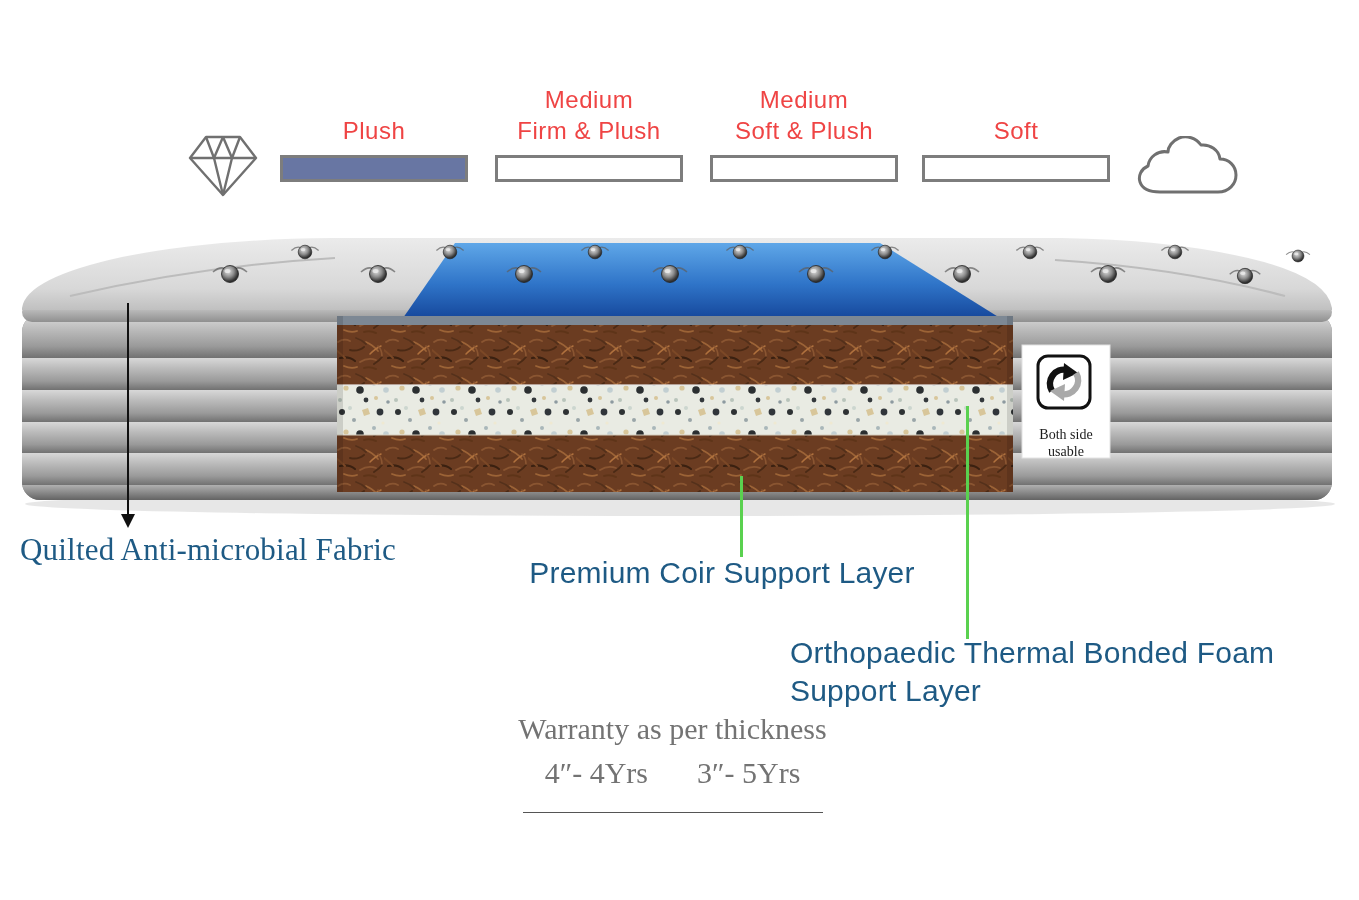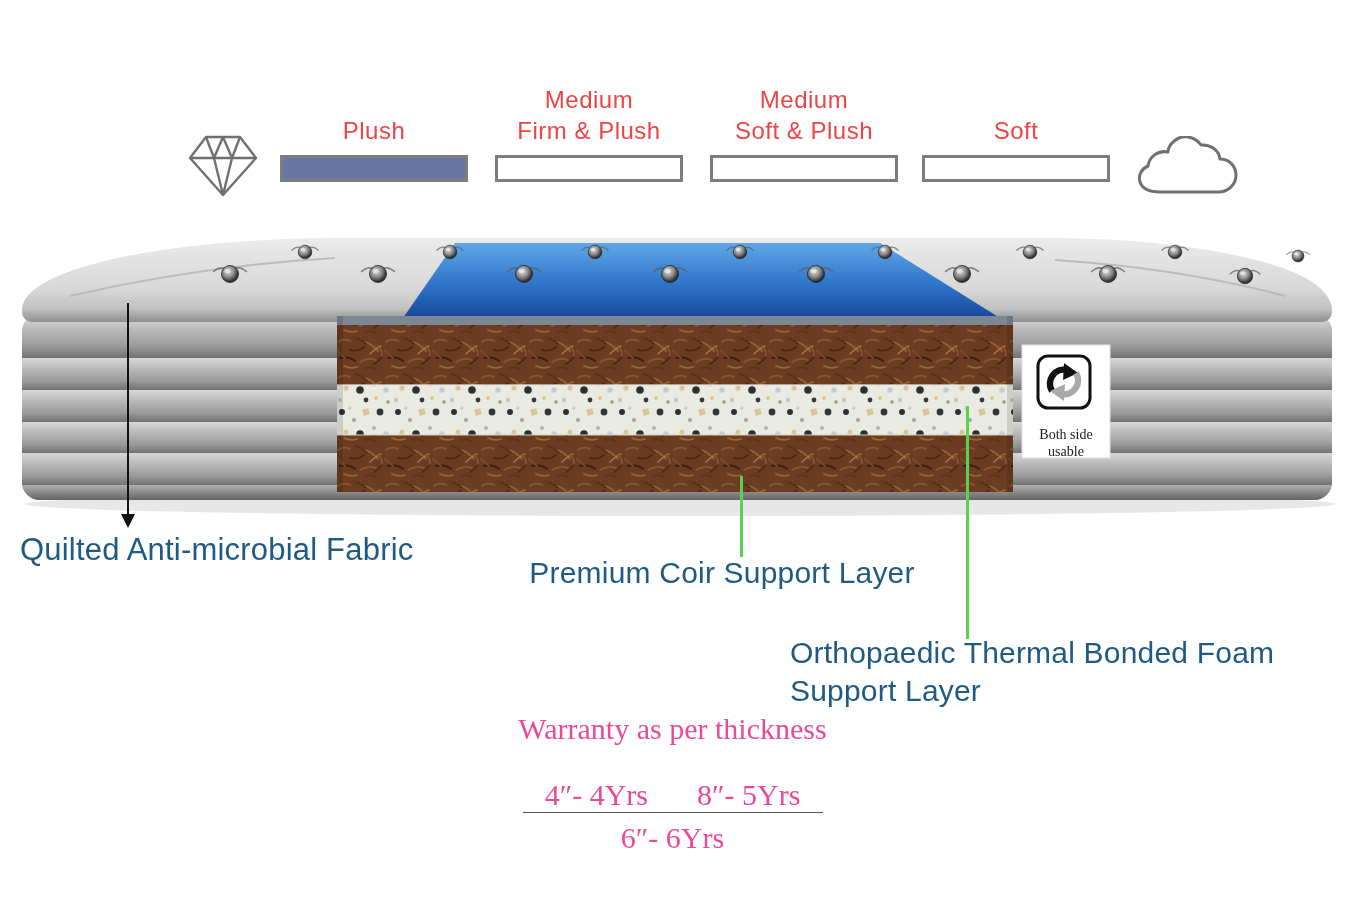--- a/index.html
+++ b/index.html
@@ -21,30 +21,30 @@
   .arrow-line{left:127px;top:303px;width:2px;height:212px;background:#111;}
   .arrow-head{
     position:absolute;left:121px;top:514px;width:0;height:0;
     border-left:7px solid transparent;border-right:7px solid transparent;border-top:14px solid #111;
   }
   .green-line{background:#5ad14f;width:3px;}
   .green-1{left:740px;top:476px;height:81px;}
   .green-2{left:966px;top:406px;height:233px;}
   
   .blue-label{position:absolute;color:#1e5a84;font-size:30px;letter-spacing:.2px;}
-  .lbl-fabric{left:20px;top:532px;font-size:31px;}
+  .lbl-fabric{left:20px;top:532px;font-size:31px;font-family:Liberation Serif, serif;}
   .lbl-coir{left:512px;top:556px;width:400px;text-align:center;margin-left:10px;}
   .lbl-foam{left:790px;top:634px;width:500px;line-height:38px;white-space:pre-line;}
   
   .warranty{
-    position:absolute;left:470px;top:712px;width:405px;color:#ec4899;
+    position:absolute;left:470px;top:712px;width:405px;color:#737373;
     font-family:"Liberation Serif",serif;text-align:center;
   }
   .warranty-title{font-size:30px;}
-  .warranty-row{display:flex;margin-top:10px;align-items:flex-end;height:56px;}
+  .warranty-row{display:flex;margin-top:10px;align-items:flex-start;height:56px;}
   .warranty-cell{flex:1;font-size:30px;display:flex;align-items:center;}
   .warranty-cell.left{justify-content:flex-end;padding-right:24px;}
   .warranty-cell.right{justify-content:flex-start;padding-left:24px;}
   .warranty-vline{width:1px;background:#555;}
   .warranty-hline{width:300px;height:0;border-top:1.5px solid #555;margin:0 auto;}
   .warranty-bottom{font-size:30px;margin-top:8px;}
   .mattress-svg{position:absolute;left:0;top:228px;}
 </style>
 </head>
 <body>
@@ -234,19 +234,18 @@
   <div class="blue-label lbl-fabric">Quilted Anti-microbial Fabric</div>
   <div class="blue-label lbl-coir">Premium Coir Support Layer</div>
   <div class="blue-label lbl-foam">Orthopaedic Thermal Bonded Foam
 Support Layer</div>
 
   <div class="warranty">
     <div class="warranty-title">Warranty as per thickness</div>
     <div class="warranty-row">
       <div class="warranty-cell left">4″- 4Yrs</div>
       <div class="warranty-vline"></div>
-      <div class="warranty-cell right">8″- 5Yrs</div>
+      <div class="warranty-cell right">3″- 5Yrs</div>
     </div>
     <div class="warranty-hline"></div>
-    <div class="warranty-bottom">6″- 6Yrs</div>
   </div>
 
 </div>
 
 </body></html>

